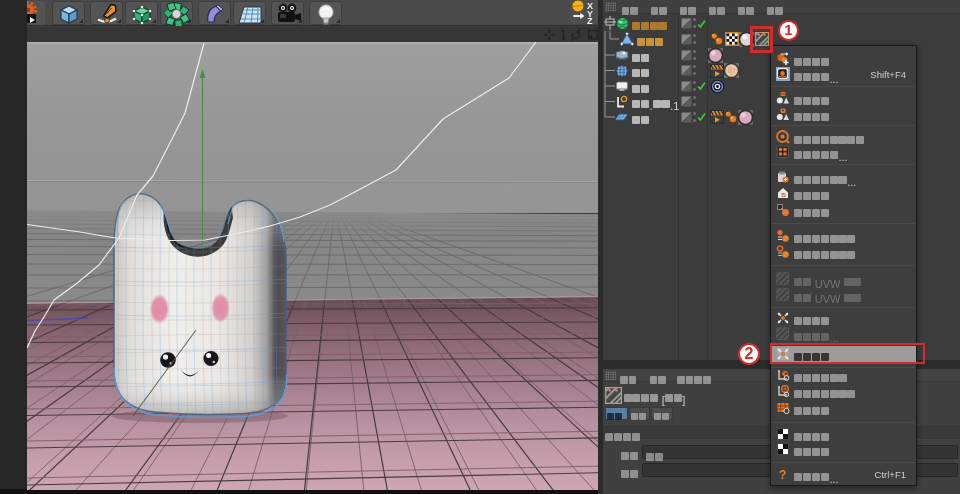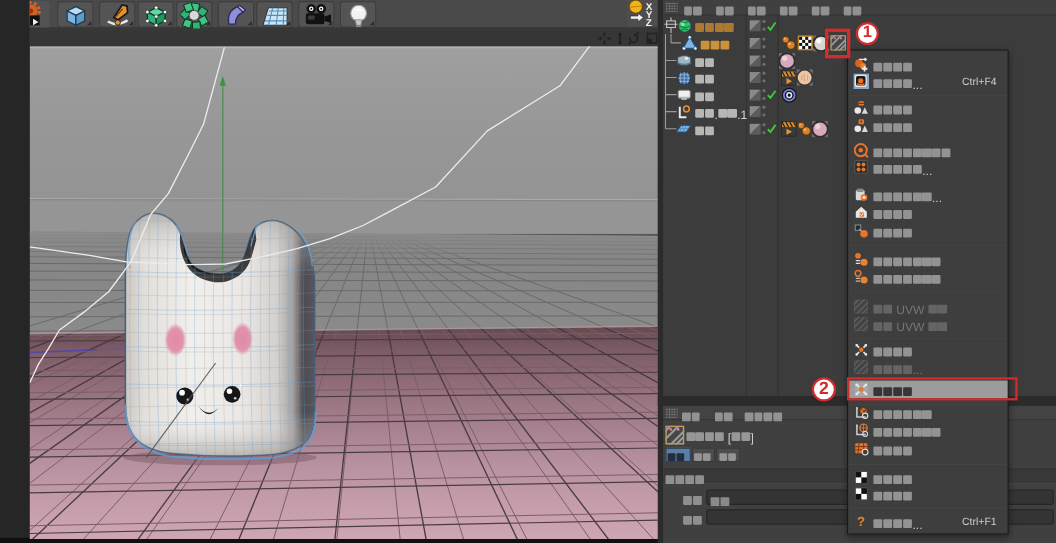--- a/index.html
+++ b/index.html
@@ -617,21 +617,21 @@
     </svg>
 <div class="row" style="left:794px;top:53.0px;color:#cdcdcd"><b class="g" style="width:8.2px;height:8.2px;margin-right:0.7px;opacity:0.60"></b><b class="g" style="width:8.2px;height:8.2px;margin-right:0.7px;opacity:0.60"></b><b class="g" style="width:8.2px;height:8.2px;margin-right:0.7px;opacity:0.60"></b><b class="g" style="width:8.2px;height:8.2px;margin-right:0.7px;opacity:0.60"></b></div>
 <svg class="a" style="left:776px;top:67.0px" width="14" height="14" viewBox="0 0 14 14">
       <rect x="-1" y="-1" width="16" height="16" fill="#8aa8c8"></rect>
       <rect x="1" y="1" width="11" height="11" rx="2" fill="#e8e8e8"></rect>
       <rect x="2.2" y="2.2" width="8.6" height="8.6" rx="1.5" fill="#1a1a1a"></rect>
       <circle cx="6.5" cy="6.5" r="2.4" fill="#e8742a"></circle>
       <path d="M3 9 Q6.5 11 10 9" stroke="#e8742a" stroke-width="1.2" fill="none"></path>
     </svg>
 <div class="row" style="left:794px;top:68.5px;color:#cdcdcd"><b class="g" style="width:8.2px;height:8.2px;margin-right:0.7px;opacity:0.60"></b><b class="g" style="width:8.2px;height:8.2px;margin-right:0.7px;opacity:0.60"></b><b class="g" style="width:8.2px;height:8.2px;margin-right:0.7px;opacity:0.60"></b><b class="g" style="width:8.2px;height:8.2px;margin-right:0.7px;opacity:0.60"></b><i class="t" style="font-size:11px">...</i></div>
-<div class="row" style="left:858px;top:68.5px;color:#cdcdcd;font-size:9.5px;width:48px;text-align:right">Ctrl+F4</div>
+<div class="row" style="left:858px;top:68.5px;color:#cdcdcd;font-size:9.5px;width:48px;text-align:right">Shift+F4</div>
 <div class="a" style="left:772px;top:85.5px;width:143px;height:1px;background:#2e2e2e;border-bottom:1px solid #4a4a4a"></div>
 <svg class="a" style="left:776px;top:91.0px" width="14" height="14" viewBox="0 0 14 14">
       <rect x="4.5" y="1" width="5" height="4" rx="1" fill="#e8742a"></rect>
       <path d="M4.5 3 L9.5 3" stroke="#7a3a10"></path>
       <circle cx="3.8" cy="9.5" r="3" fill="#e8e8e8"></circle>
       <path d="M10.2 6.5 L13 12.5 L7.4 12.5 Z" fill="#d8d8d8"></path>
     </svg>
 <div class="row" style="left:794px;top:92.5px;color:#cdcdcd"><b class="g" style="width:8.2px;height:8.2px;margin-right:0.7px;opacity:0.60"></b><b class="g" style="width:8.2px;height:8.2px;margin-right:0.7px;opacity:0.60"></b><b class="g" style="width:8.2px;height:8.2px;margin-right:0.7px;opacity:0.60"></b><b class="g" style="width:8.2px;height:8.2px;margin-right:0.7px;opacity:0.60"></b></div>
 <svg class="a" style="left:776px;top:106.5px" width="14" height="14" viewBox="0 0 14 14">
       <rect x="4.5" y="1.5" width="5" height="4.5" rx="1" fill="#e8742a"></rect>

